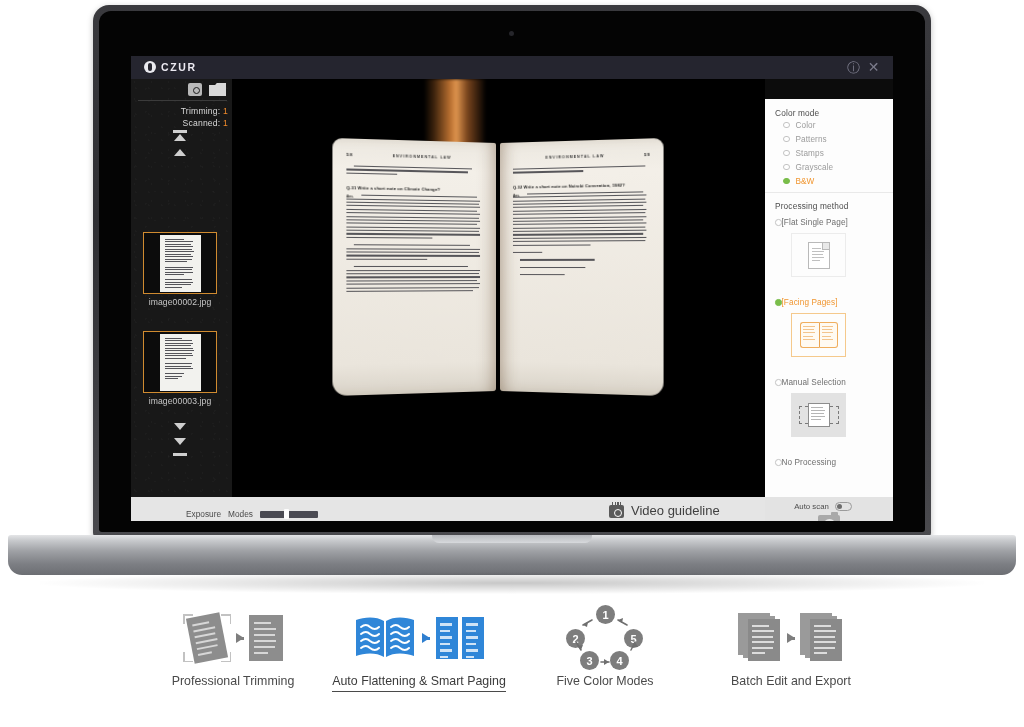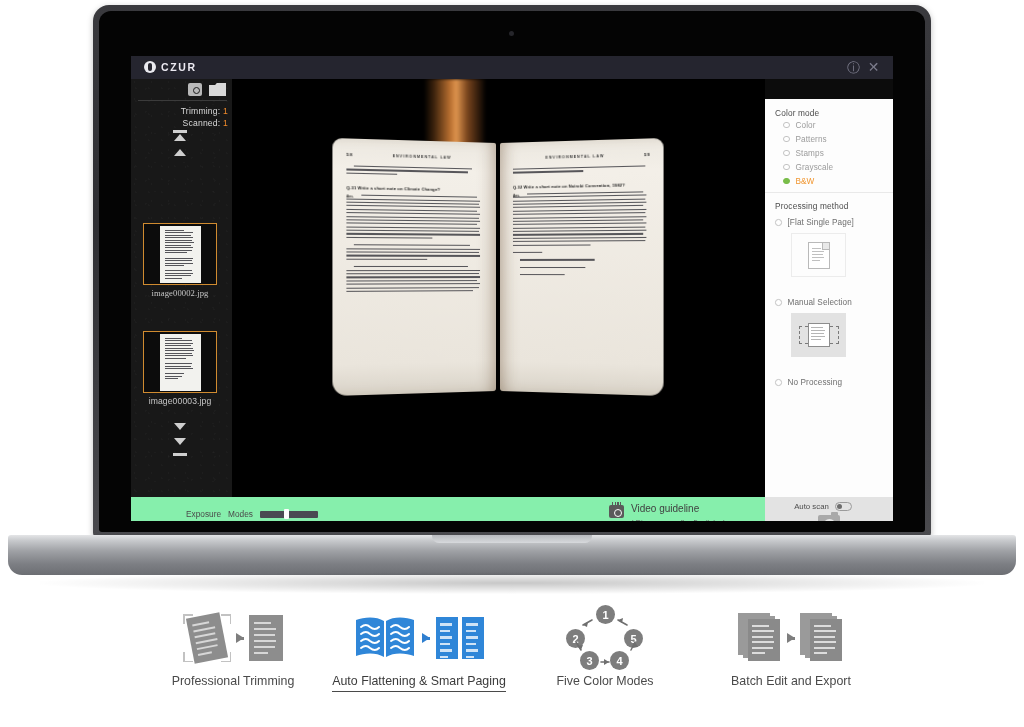--- a/index.html
+++ b/index.html
@@ -143,21 +143,21 @@
     content:""; position:absolute; left:-7px; top:-4px;
     width:14px; height:2.5px; background:#cfcfcf;
   }
   .tri-bot-bar { position: relative; }
   .tri-bot-bar::after {
     content:""; position:absolute; left:-7px; top:8px;
     width:14px; height:2.5px; background:#cfcfcf;
   }
 
   .thumb-item { position: absolute; left: 12px; width: 74px; }
-  #thumb-item-0 { top: 144px; font-family: Liberation Serif, serif; }
+  #thumb-item-0 { top: 153px; }
   #thumb-item-1 { top: 252px; }
   .thumb-frame {
     width: 74px; height: 62px; border: 1.6px solid #d08b30;
     background: #0c0c0c; display: flex; align-items: center; justify-content: center;
   }
   .thumb-page {
     width: 41px; height: 57px; background: #f2f2ee;
     padding: 4px 4px 4px 5px; position: relative; overflow: hidden;
   }
   .tl { height: 1px; background: #55555a; margin-bottom: 1.55px; }
@@ -251,21 +251,21 @@
   .radio-lbl { font-size: 8.2px; color: #9b9b9b; letter-spacing: .1px; }
   .radio-lbl.sel { color: #f0952e; }
   .radio-lbl.dark { color: #6e6e6e; }
 
   #panel-sep {
     position: absolute; left: 0; top: 93px; width: 128px; height: 1px;
     background: #e9e9e9;
   }
   #processing-section { position: absolute; left: 10px; top: 102px; width: 112px; }
   .proc-block { margin-bottom: 10px; }
-  .proc-head { display: flex; align-items: center; gap: 6px; height: 15px; }
+  .proc-head { display: flex; align-items: center; height: 15px; }
   .proc-thumb {
     margin-left: 16px; margin-top: 3px;
     width: 55px; height: 44px; border: 1px solid #ececec;
     background: #fdfdfd; display: flex; align-items: center; justify-content: center;
   }
   .proc-thumb.sel { border-color: #f5c98c; }
   .proc-thumb.grey { background: #e2e2e2; border-color: #e2e2e2; }
 
   .doc-glyph {
     width: 22px; height: 27px; background: #fff;
@@ -297,21 +297,21 @@
   .mg-dash {
     position: absolute; top: 4px; width: 9px; height: 18px;
     border: 1px dashed #7a7a7a;
   }
   .mg-dash.l { left: 0; border-right: none; }
   .mg-dash.r { right: 0; border-left: none; }
 
   
   #control-bar {
     position: absolute; left: 0; top: 441px; width: 762px; height: 38px;
-    background: #86efac;
+    background: #e5e5e5;
   }
   #exposure-group {
     position: absolute; left: 55px; top: 12px;
     display: flex; align-items: center; gap: 7px;
   }
   .ctrl-lbl { font-size: 8.3px; color: #4a4a4a; }
   #exposure-slider {
     width: 58px; height: 7px; background: #4a4a52; border-radius: 1px;
     position: relative;
   }
@@ -328,21 +328,21 @@
     position: relative; margin-top: 2px;
   }
   #camera-small-icon::before {
     content:""; position:absolute; left:3px; top:-3px; width:9px; height:3px;
     background: repeating-linear-gradient(90deg,#5a5a5a 0 1.4px,transparent 1.4px 2.6px);
   }
   #camera-small-icon::after {
     content:""; position:absolute; left:4.5px; top:3.5px; width:6px; height:6px;
     border-radius:50%; border:1.4px solid #fcfcfc;
   }
-  #vg-title { font-size: 10px; color: #3f3f3f; }
+  #vg-title { font-size: 13px; color: #3f3f3f; }
   #vg-sub { font-size: 7.6px; color: #5a5a5a; margin-top: 4px; }
 
   #autoscan-panel {
     position: absolute; left: 634px; top: 441px; width: 128px; height: 38px;
     background: #e3e3e3;
   }
   #autoscan-row {
     position: absolute; left: 0; top: 5px; width: 116px;
     display: flex; align-items: center; justify-content: center; gap: 6px;
   }
@@ -664,20 +664,44 @@
           <div class="doc-glyph">
             <div class="dg-l" style="width:70%"></div>
               <div class="dg-l" style="width:90%"></div>
             <div class="dg-l" style="width:85%"></div>
               <div class="dg-l" style="width:90%"></div>
             <div class="dg-l" style="width:60%"></div>
           </div>
         </div>
       </div>
 
+      <div class="proc-block" style="margin-top:18px">
+        <div class="proc-head">
+          <div class="radio on"></div>
+          <div class="radio-lbl sel">[Facing Pages]</div>
+        </div>
+        <div class="proc-thumb sel">
+          <div class="book-glyph">
+            <div class="bg-half l">
+              <div class="bgl" style="width:90%"></div>
+                <div class="bgl" style="width:80%"></div>
+              <div class="bgl" style="width:90%"></div>
+                <div class="bgl" style="width:75%"></div>
+              <div class="bgl" style="width:88%"></div>
+            </div>
+            <div class="bg-half r">
+              <div class="bgl" style="width:90%"></div>
+                <div class="bgl" style="width:80%"></div>
+              <div class="bgl" style="width:90%"></div>
+                <div class="bgl" style="width:75%"></div>
+              <div class="bgl" style="width:88%"></div>
+            </div>
+          </div>
+        </div>
+      </div>
 
       <div class="proc-block" style="margin-top:18px">
         <div class="proc-head">
           <div class="radio"></div>
           <div class="radio-lbl dark">Manual Selection</div>
         </div>
         <div class="proc-thumb grey">
           <div class="manual-glyph">
             <div class="mg-dash l"></div>
             <div class="mg-doc">

